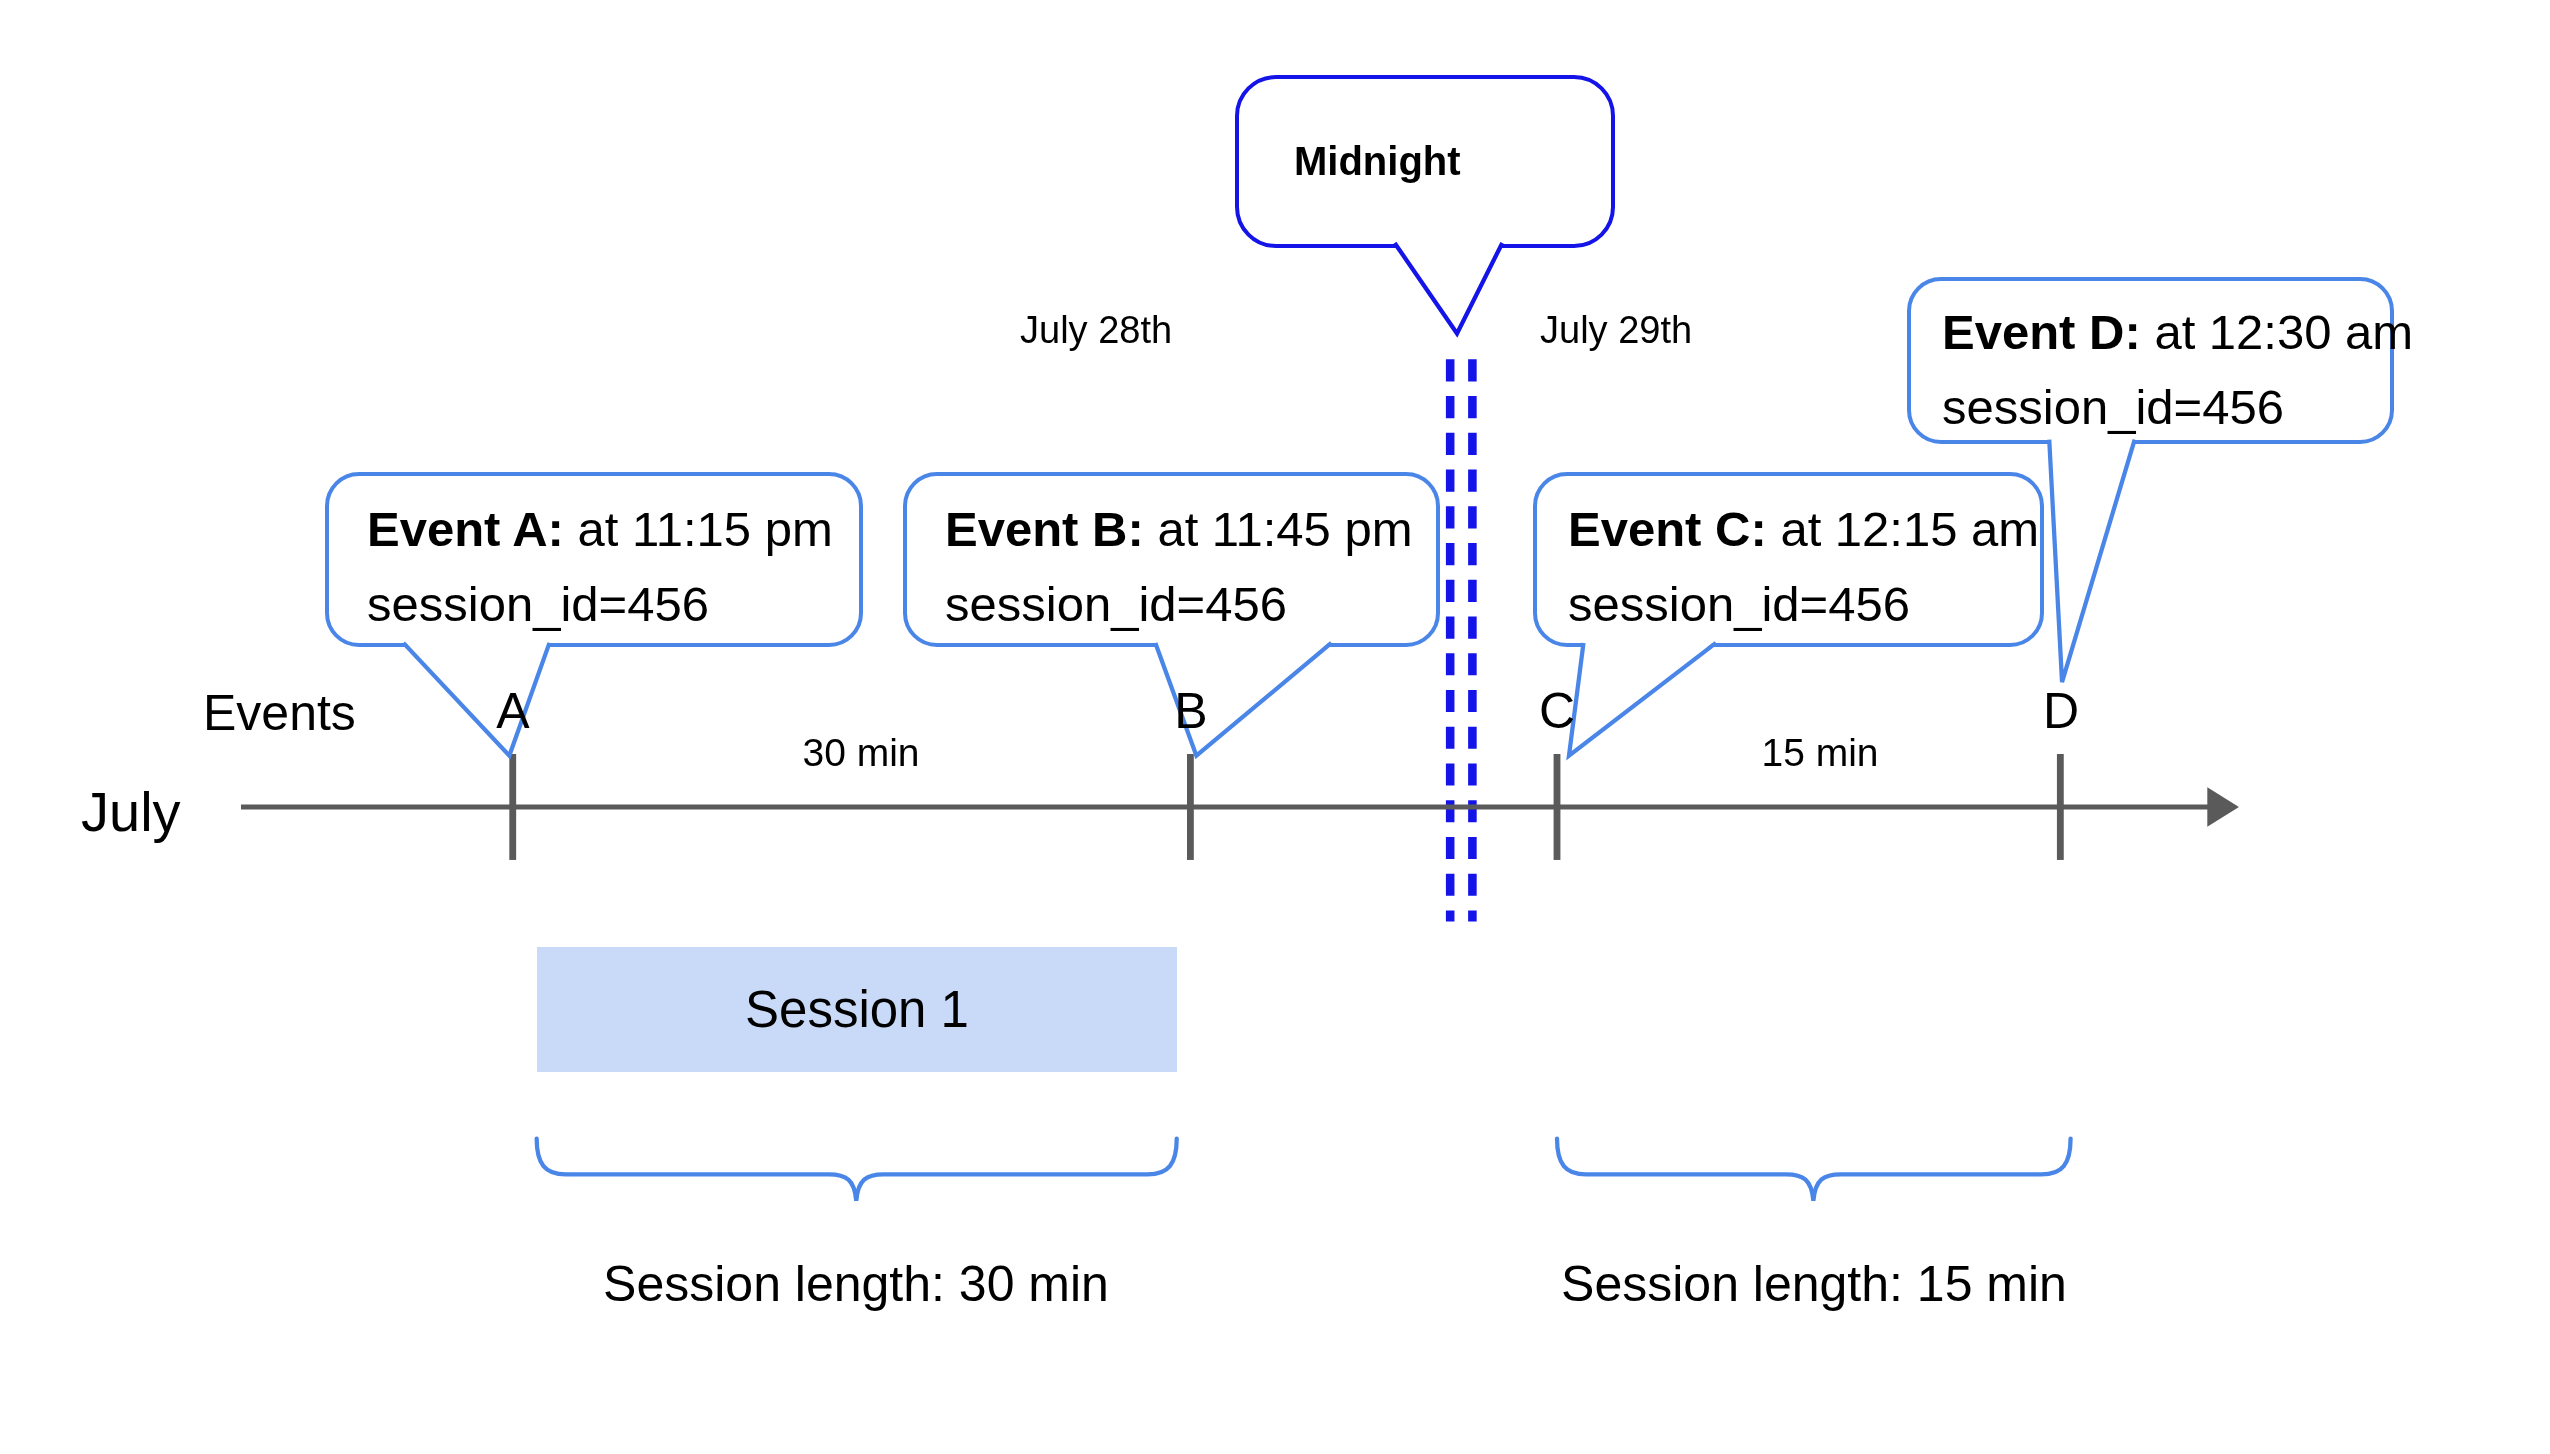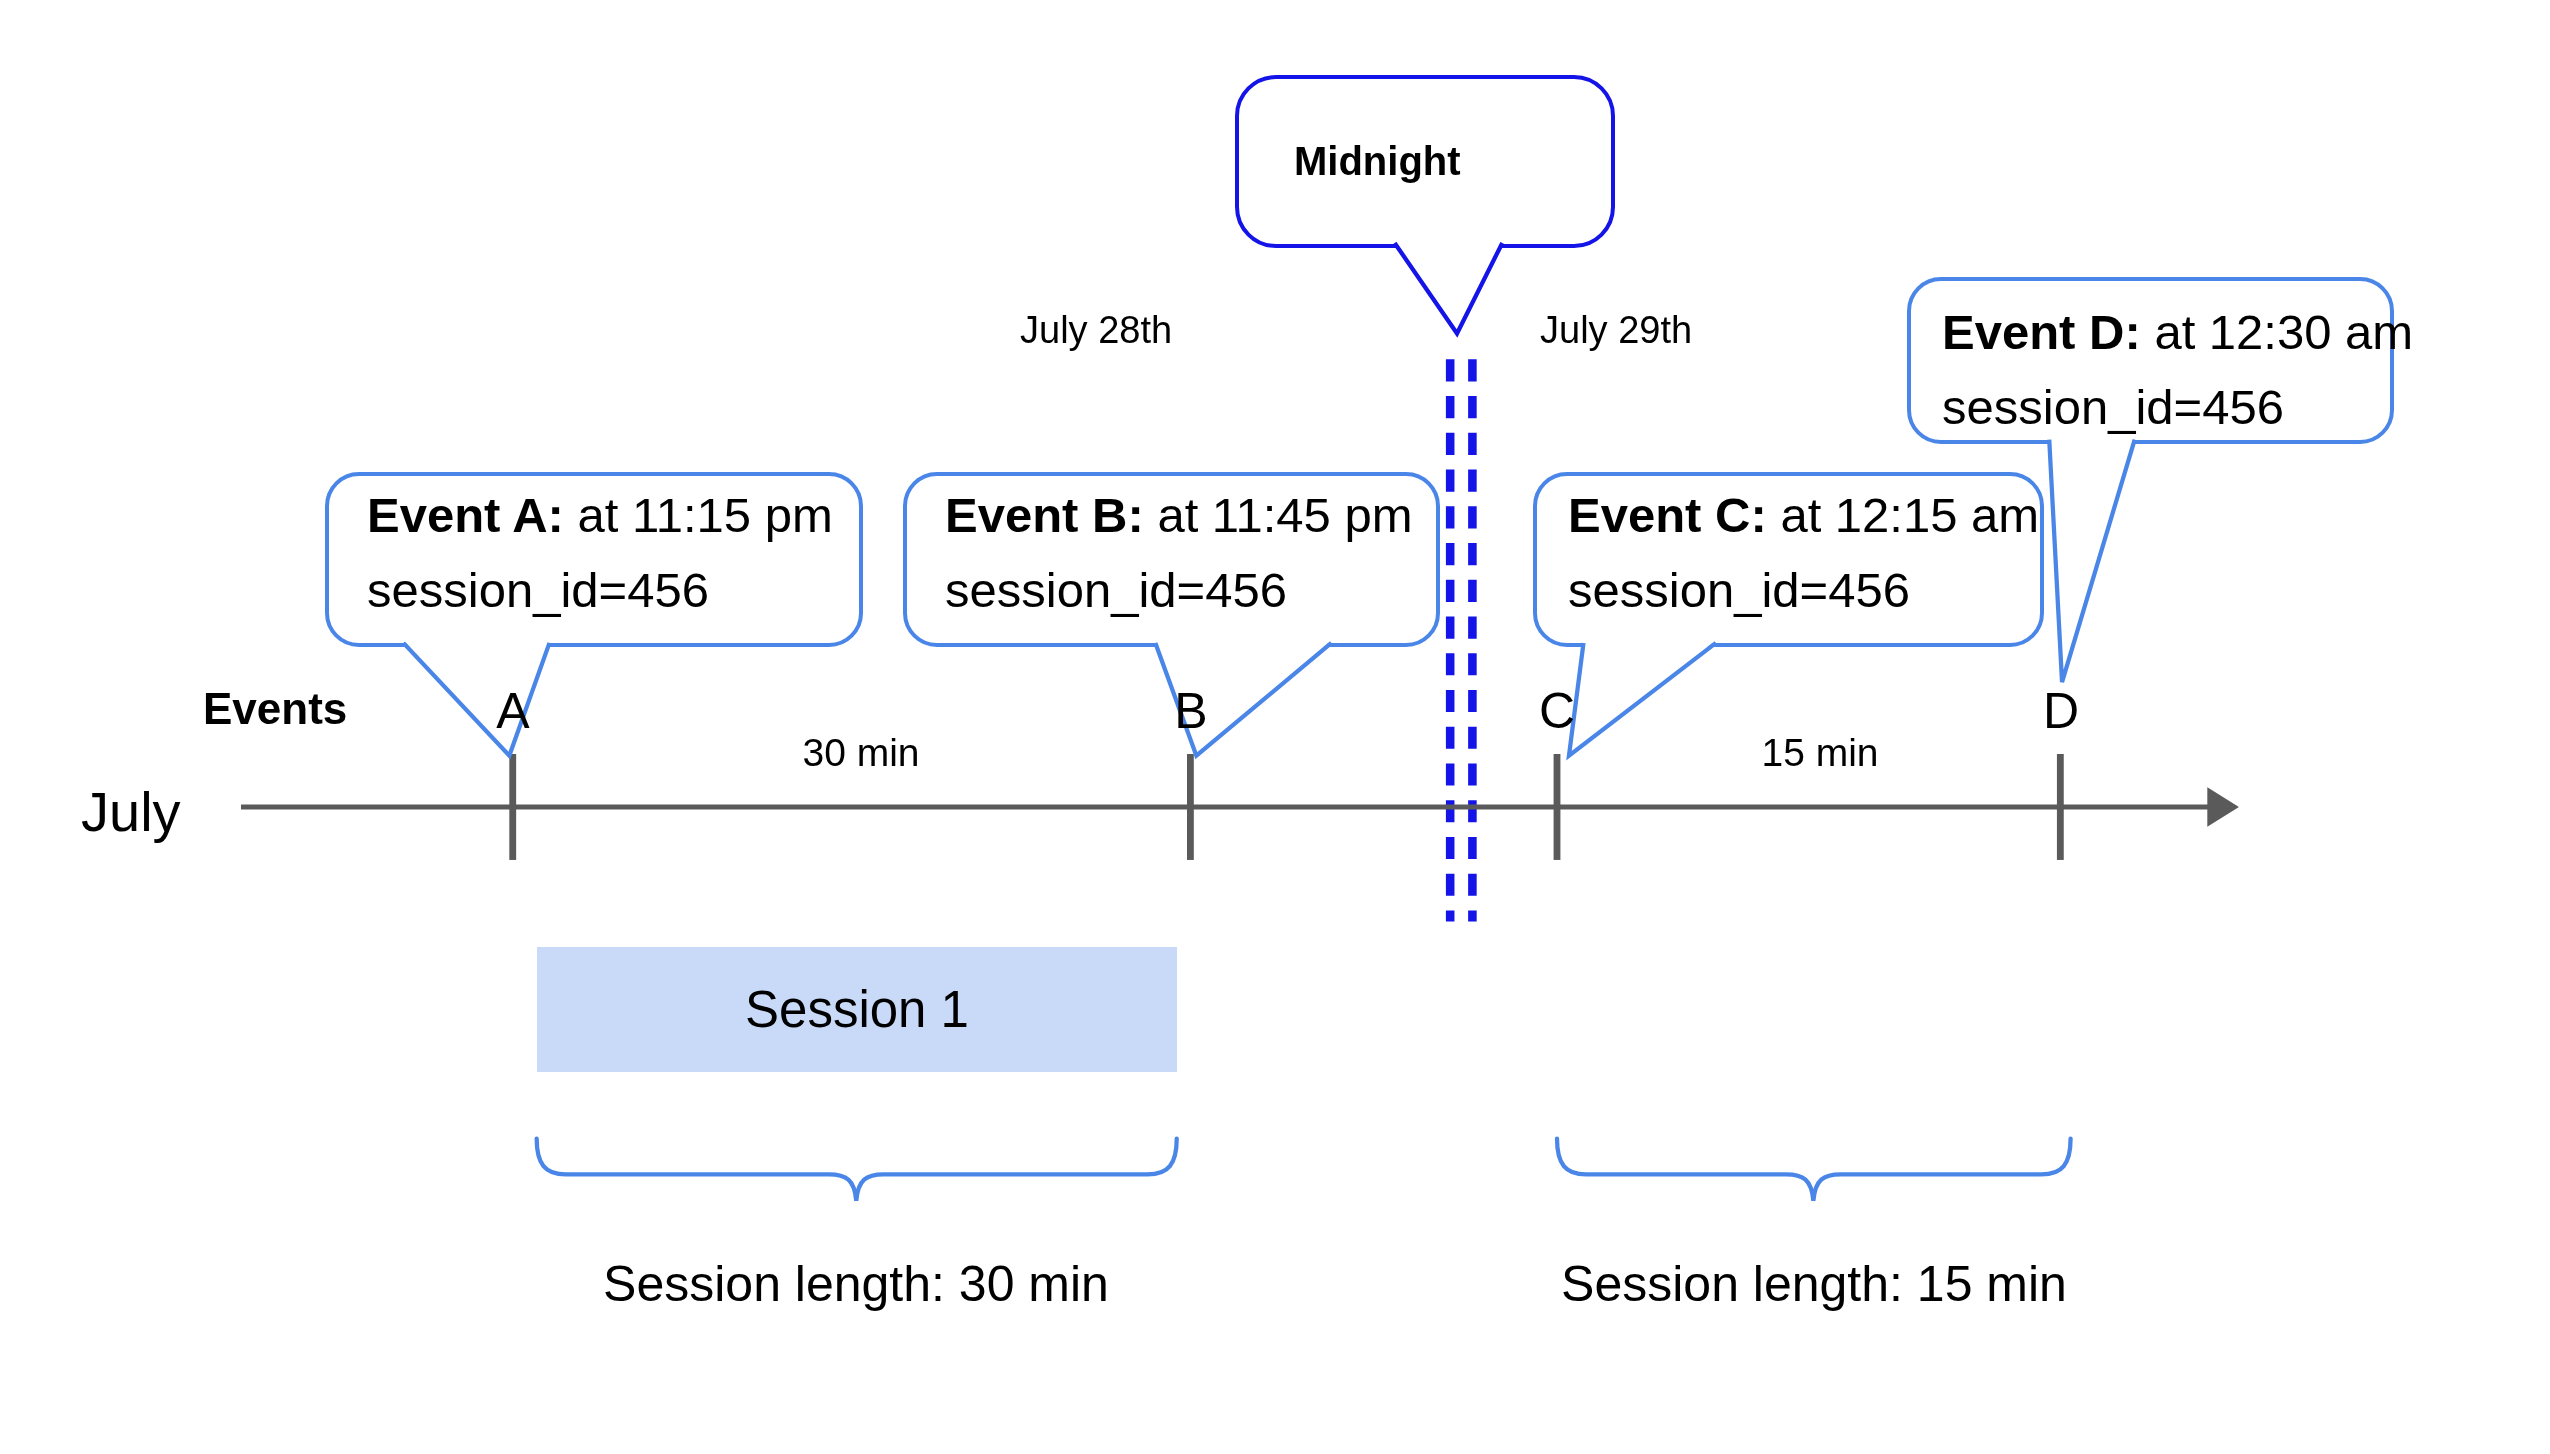--- a/index.html
+++ b/index.html
@@ -17,26 +17,26 @@
   }
   .layer{position:absolute;left:0;top:0;width:2550px;height:1455px;pointer-events:none;}
   .layer.base{z-index:1;}
   .bubble{
     position:absolute;box-sizing:border-box;background:#fff;
     border:4.3px solid var(--accent-blue);border-radius:34px;z-index:2;
   }
   .bubble.midnight{border-color:var(--deep-blue);border-radius:41px;display:flex;align-items:center;}
   .layer.top{z-index:3;}
   .lbl{position:absolute;white-space:nowrap;z-index:4;}
-  .callout-text{position:absolute;left:38px;top:2px;font-size:49px;line-height:75px;white-space:nowrap;}
+  .callout-text{position:absolute;left:38px;top:16px;font-size:49px;line-height:75px;white-space:nowrap;}
   .b{font-weight:bold;}
   .date-lbl{font-size:38px;}
   .midnight-lbl{font-size:40px;font-weight:bold;padding-left:55px;}
   .tick-lbl{font-size:50px;transform:translateX(-50%);}
-  .events-lbl{font-size:44px;font-weight:bold;}
+  .events-lbl{font-size:50px;}
   .user-lbl{font-size:56px;}
   .interval-lbl{font-size:39px;transform:translateX(-50%);}
   .session-box{
     position:absolute;background:var(--session-fill);display:flex;align-items:center;justify-content:center;
     font-size:51px;z-index:2;
   }
   .session-len{font-size:50px;transform:translateX(-50%);}
   .stroke-gray{stroke:var(--line-gray);}
   .fill-gray{fill:var(--line-gray);}
   .stroke-accent{stroke:var(--accent-blue);}

